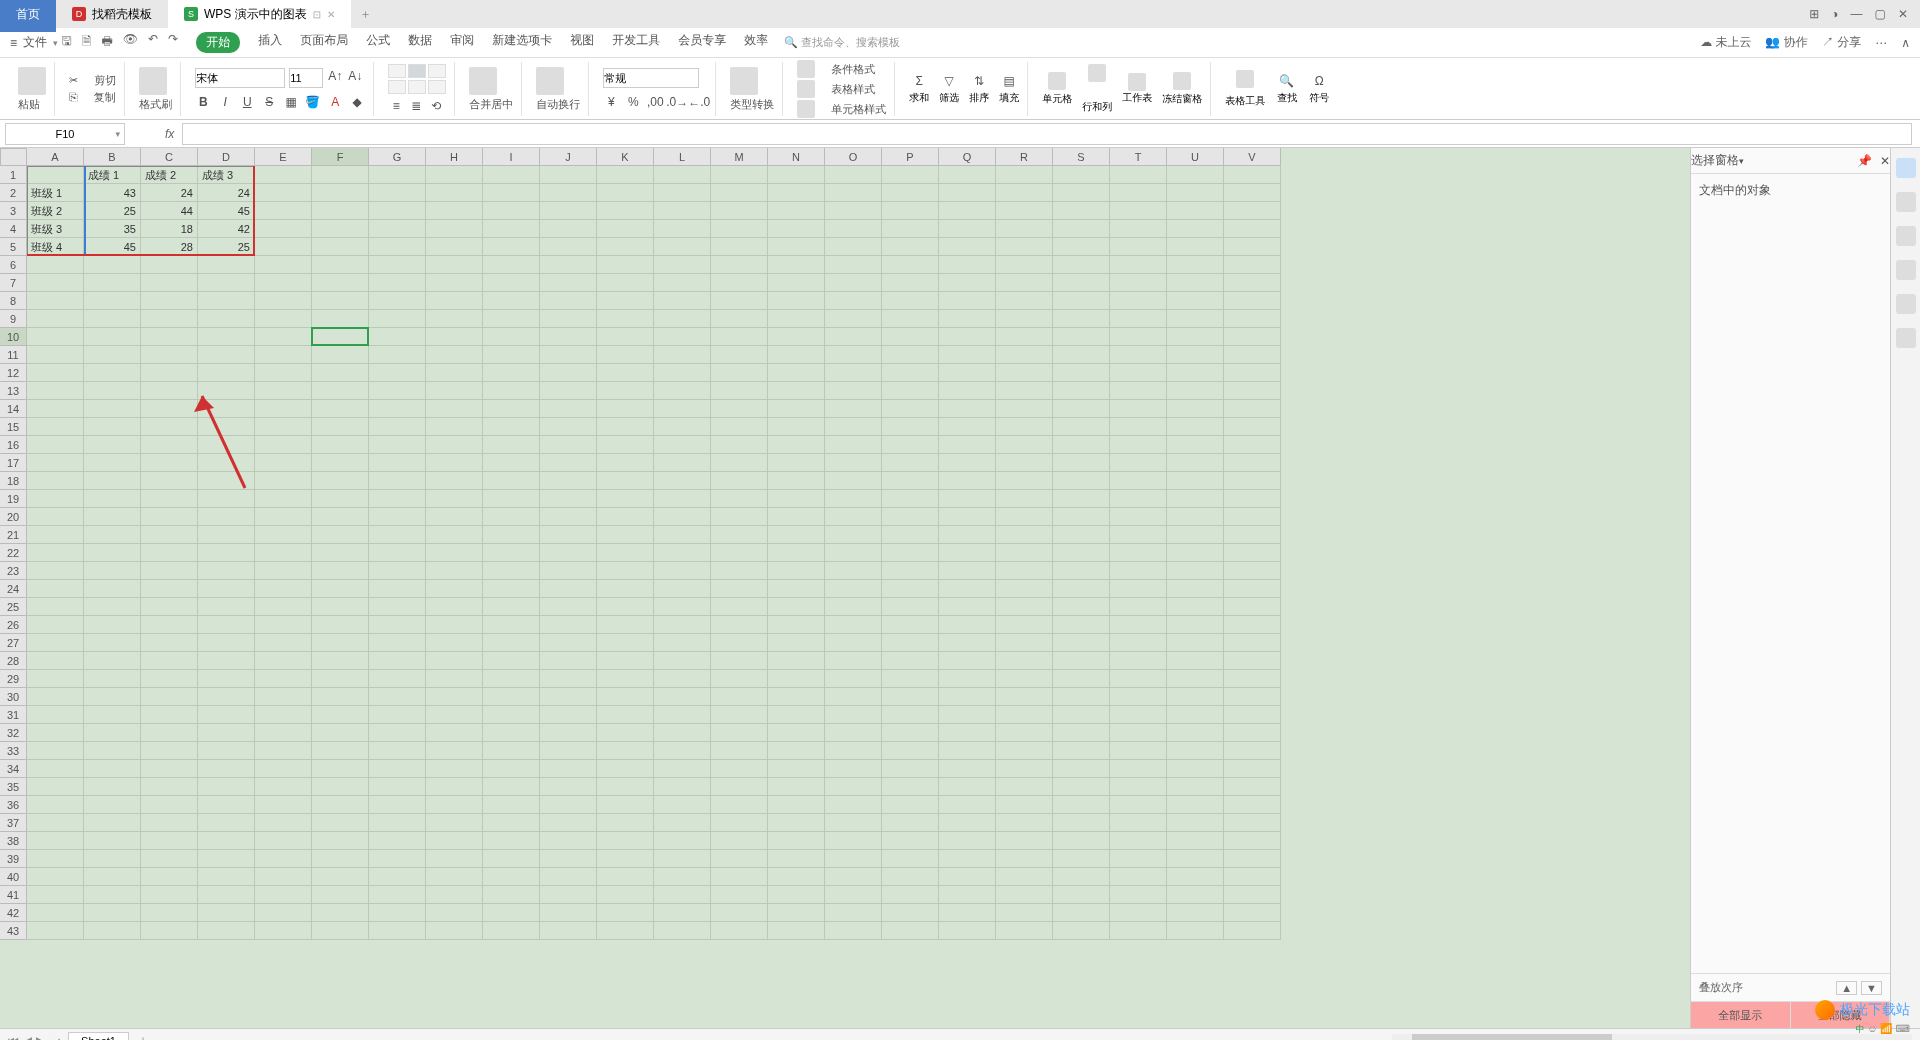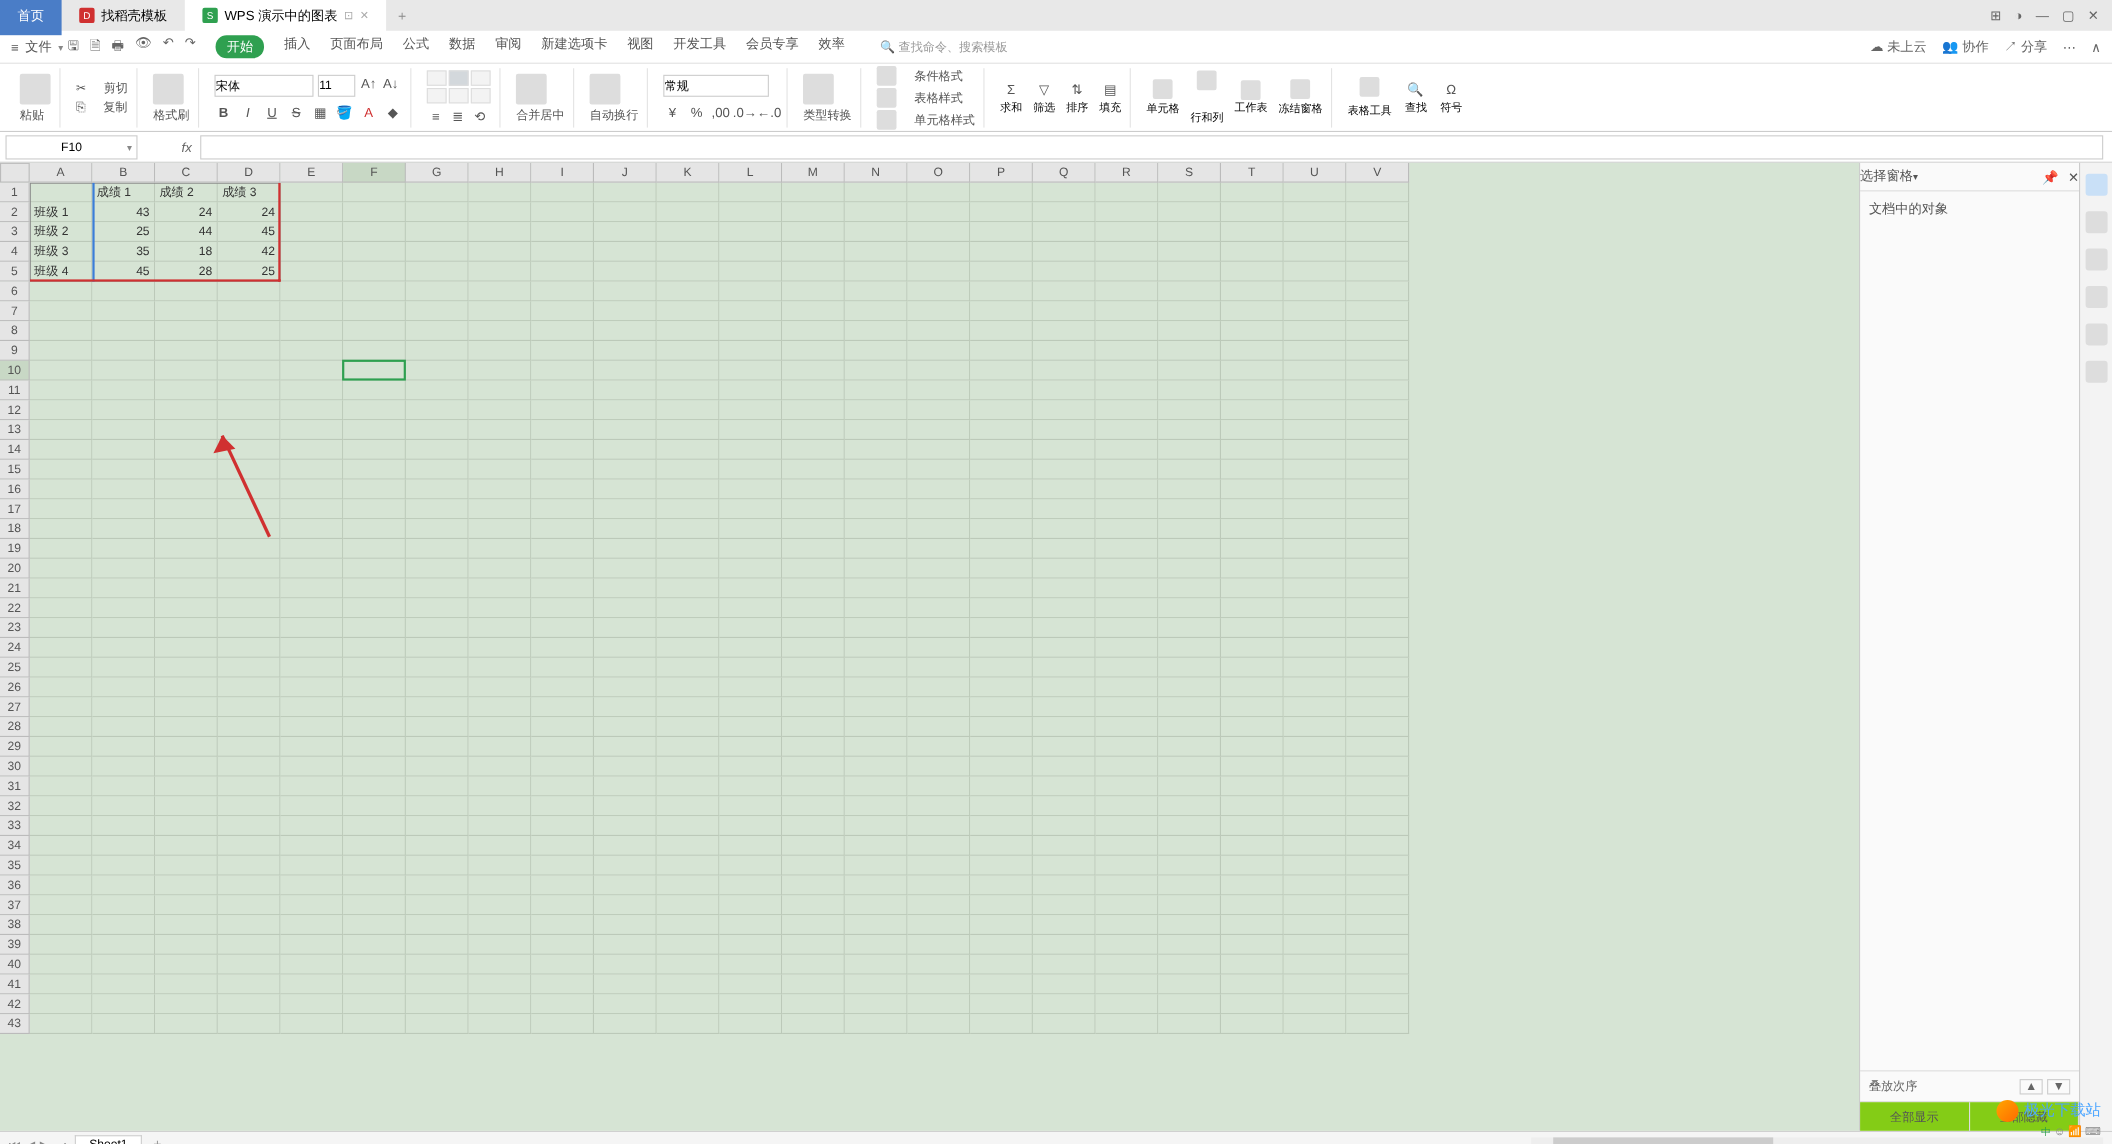--- a/index.html
+++ b/index.html
@@ -16,21 +16,21 @@
 .win-controls span { cursor: pointer; }
 
 
 .menubar { height: 30px; background: #fff; display: flex; align-items: center; padding: 0 10px; gap: 4px; border-bottom: 1px solid #ddd; }
 .menu-file { display: flex; align-items: center; gap: 6px; color: #555; }
 .menu-icons { display: flex; gap: 10px; color: #666; }
 .menu-icons span { cursor: pointer; }
 .menu-tabs { display: flex; gap: 18px; margin-left: 14px; font-size: 12px; }
 .menu-tab { color: #555; cursor: pointer; }
 .menu-tab.active { background: #2fa050; color: #fff; padding: 2px 10px; border-radius: 10px; }
-.menu-search { margin-left: 28px; color: #999; font-size: 11px; }
+.menu-search { margin-left: 12px; color: #999; font-size: 11px; }
 .menu-right { margin-left: auto; display: flex; gap: 14px; color: #666; align-items: center; }
 
 
 .ribbon { height: 62px; background: #fff; display: flex; align-items: flex-start; padding: 4px 10px; border-bottom: 1px solid #ccc; gap: 6px; }
 .rgroup { display: flex; flex-direction: column; gap: 2px; border-right: 1px solid #e3e3e3; padding: 0 8px; height: 54px; justify-content: center; }
 .rgroup.row { flex-direction: row; align-items: center; }
 .rgroup:last-child { border-right: none; }
 .rbtn { display: flex; align-items: center; gap: 16px; color: #555; font-size: 11px; cursor: pointer; white-space: nowrap; }
 .ricon { width: 18px; height: 18px; display: inline-block; background: #ddd; border-radius: 2px; }
 .ricon.big { width: 28px; height: 28px; }
@@ -71,21 +71,21 @@
 .active-cell { position:absolute; border:2px solid #2fa050; pointer-events:none; z-index:4; }
 .arrow-annot { position:absolute; z-index:5; pointer-events:none; }
 
 
 .side-panel { width: 200px; background: #fafafa; border-left:1px solid #ccc; display:flex; flex-direction:column; }
 .side-header { height:26px; display:flex; align-items:center; padding:0 0; border-bottom:1px solid #ddd; font-size:12px; color:#555; justify-content:space-between;}
 .side-body { flex:1; padding:8px; font-size:12px; color:#555; }
 .side-footer { border-top:1px solid #ddd; padding:6px 8px; display:flex; align-items:center; gap:19px; font-size:11px; color:#666;}
 .side-footer .arrows{display:flex; gap:4px; margin-left:auto;}
 .side-btns { display:flex; border-top:1px solid #ddd;}
-.side-btns button { flex:1; height:26px; border:none; background:#84cc16; font-size:11px; color:#555; cursor:pointer; border-right:1px solid #ddd;}
+.side-btns button { flex:1; height:26px; border:none; background:#fca5a5; font-size:11px; color:#555; cursor:pointer; border-right:1px solid #ddd;}
 
 
 .tool-rail { width:30px; background:#f3f3f3; border-left:1px solid #ccc; display:flex; flex-direction:column; align-items:center; gap:14px; padding-top:10px;}
 .rail-icon { width:20px; height:20px; background:#ddd; border-radius:3px; cursor:pointer;}
 .rail-icon.sel { background:#c9e0f7; }
 
 
 .sheet-tab-bar { height:24px; background:#f5f5f5; border-top:1px solid #ccc; display:flex; align-items:center; padding:0 8px; gap:8px;}
 .nav-btns { display:flex; gap:4px; color:#888;}
 .sheet-tab { padding:2px 12px; background:#fff; border:1px solid #ccc; border-bottom:none; font-size:11px; cursor:pointer;}

